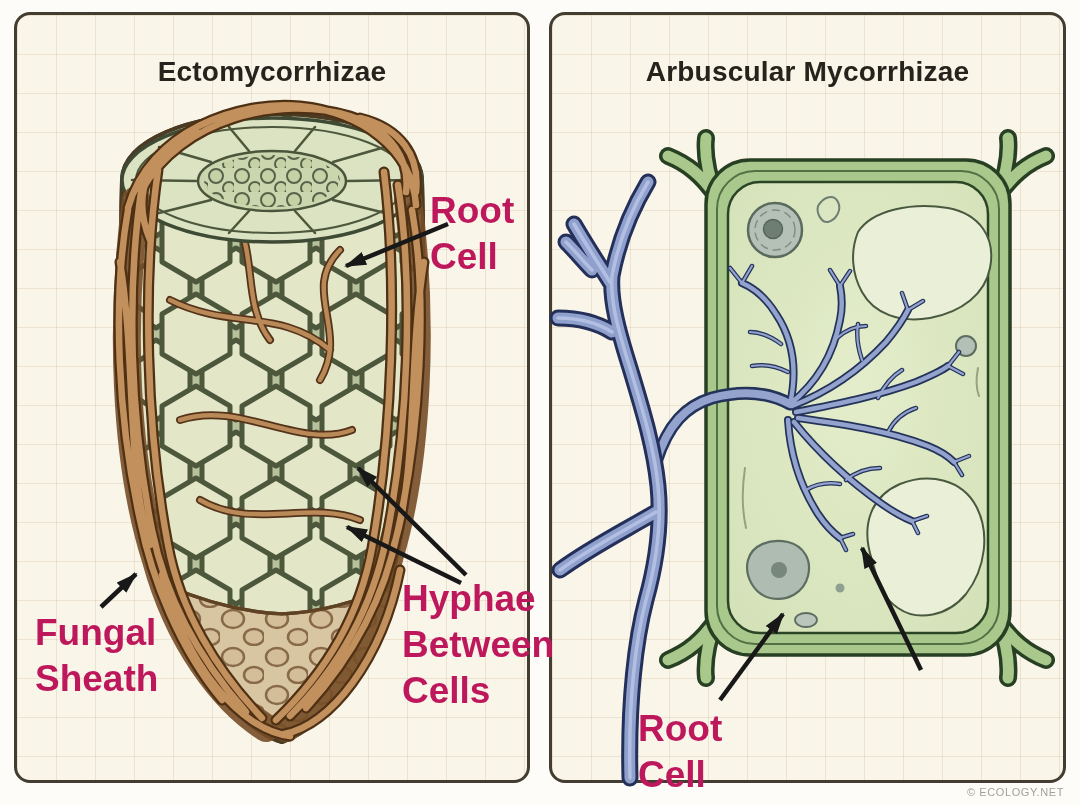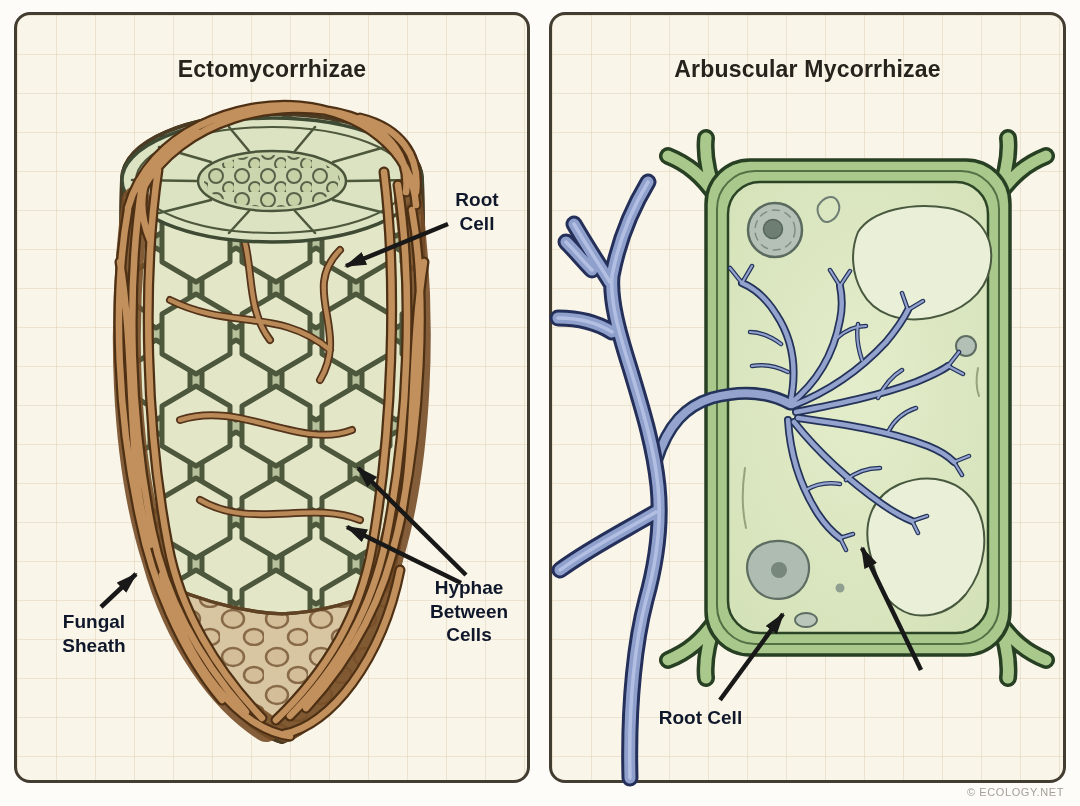--- a/index.html
+++ b/index.html
@@ -14,26 +14,26 @@
     background-image:
       linear-gradient(to right, rgba(203,183,148,.30) 1px, transparent 1px),
       linear-gradient(to bottom, rgba(203,183,148,.30) 1px, transparent 1px);
     background-size:39px 39px;
     border:3px solid #433d31; border-radius:16px;
   }
   .panel-left{ left:14px;  width:516px; }
   .panel-right{ left:549px; width:517px; }
   .panel-title{
     margin-top:41px; text-align:center;
-    font-size:23px; font-weight:700; color:#26231d; letter-spacing:.2px;
+    font-size:28px; font-weight:700; color:#26231d; letter-spacing:.2px;
   }
   .art{ position:absolute; left:0; top:0; pointer-events:none; }
   .lbl{
-    position:absolute; font-size:19px; font-weight:600; color:#0f172a;
-    text-align:center; line-height:1.24; white-space:pre-line;
+    position:absolute; font-size:37px; font-weight:600; color:#be185d;
+    line-height:1.24; white-space:pre-line;
   }
   .lbl-root-cell-left{ left:430px; top:188px; width:94px; }
   .lbl-hyphae{ left:402px; top:576px; width:134px; }
   .lbl-fungal{ left:35px;  top:610px; width:118px; }
   .lbl-root-cell-right{ left:638px; top:706px; width:125px; }
   .lbl-arbuscule{ left:793px; top:682px; width:260px; }
   .watermark{
     position:absolute; top:786px; right:16px;
     font-size:11px; font-weight:500; color:#a3a098; letter-spacing:.6px;
   }

